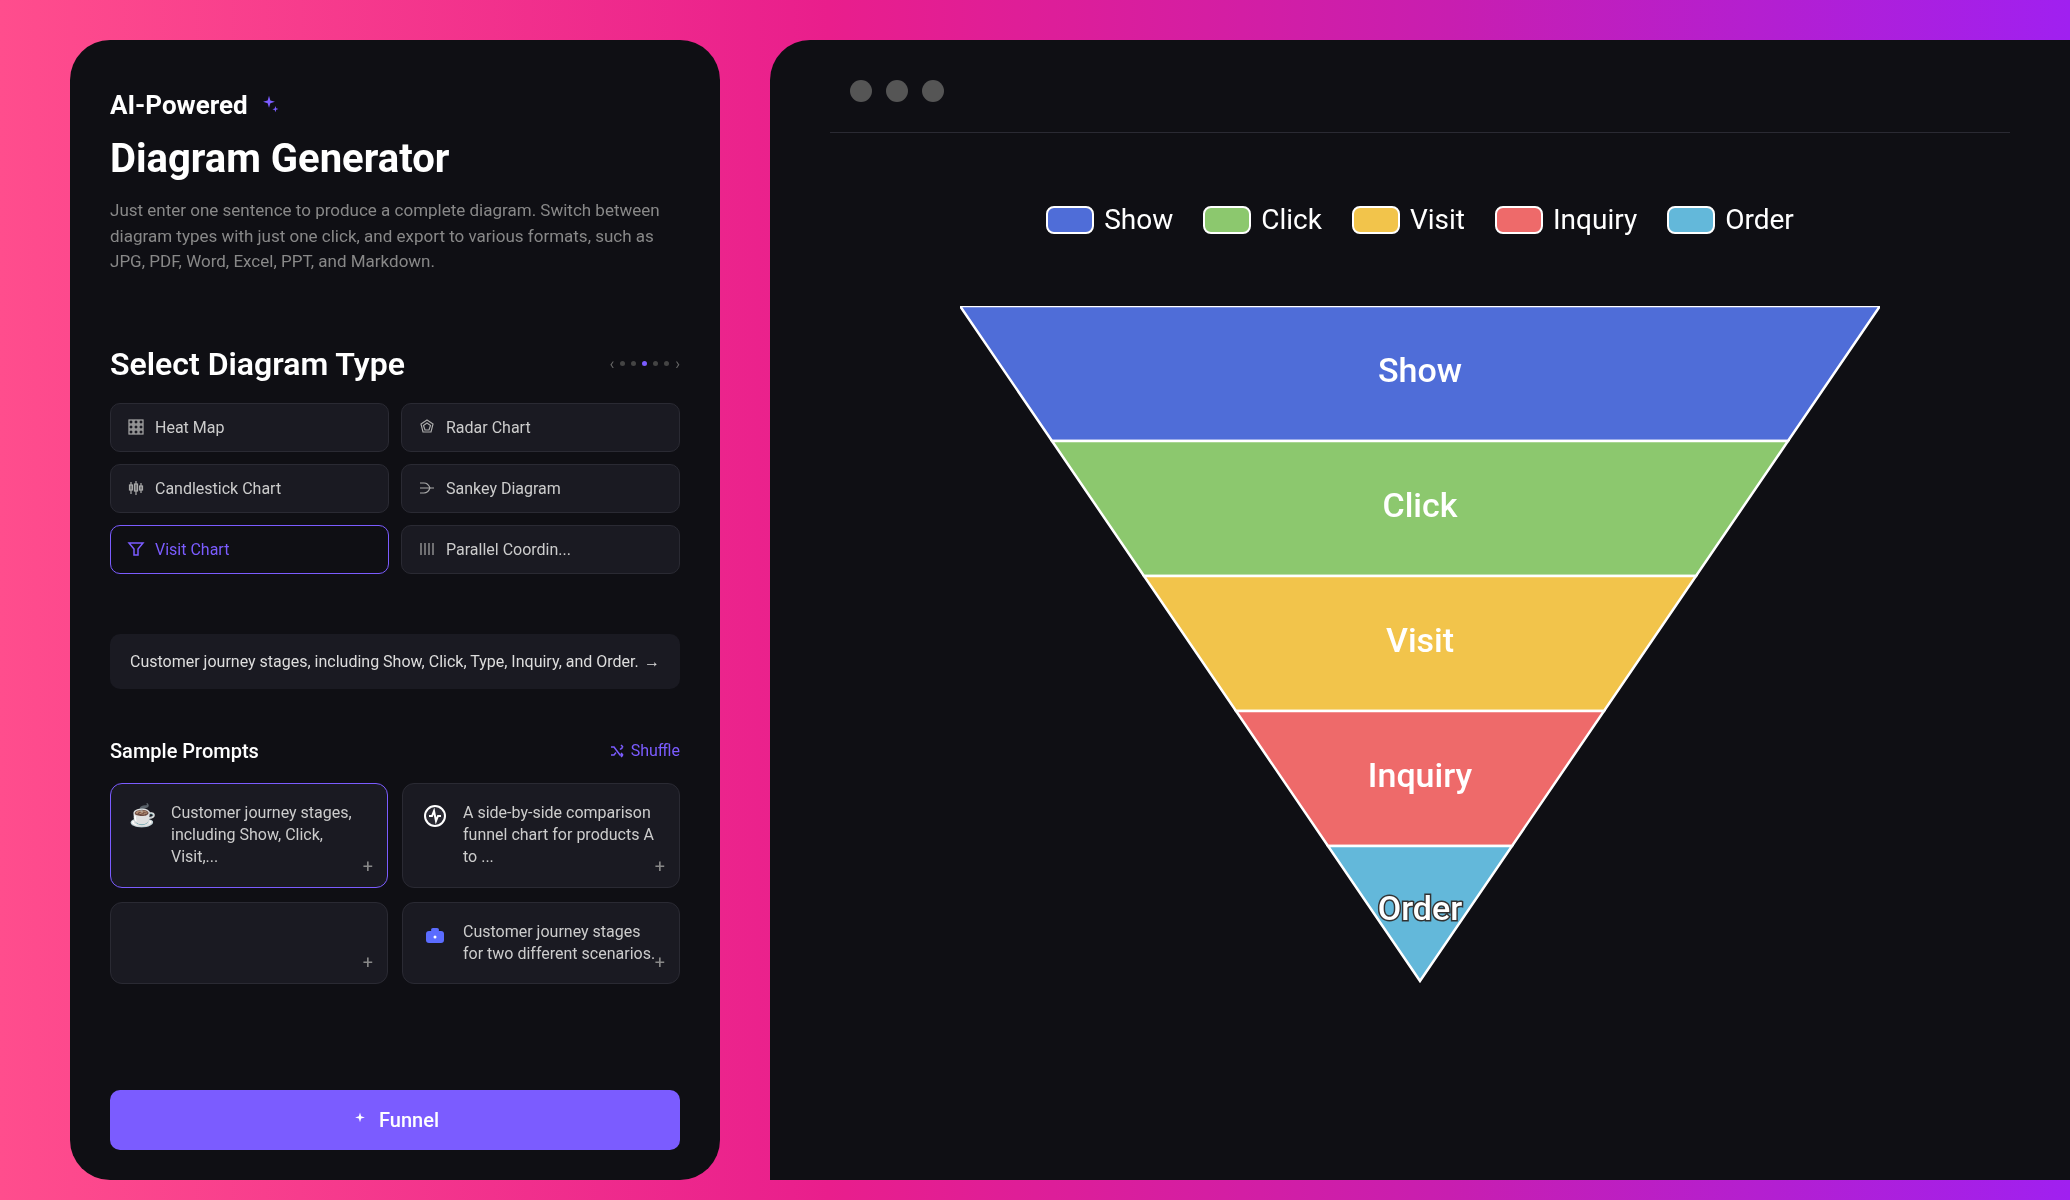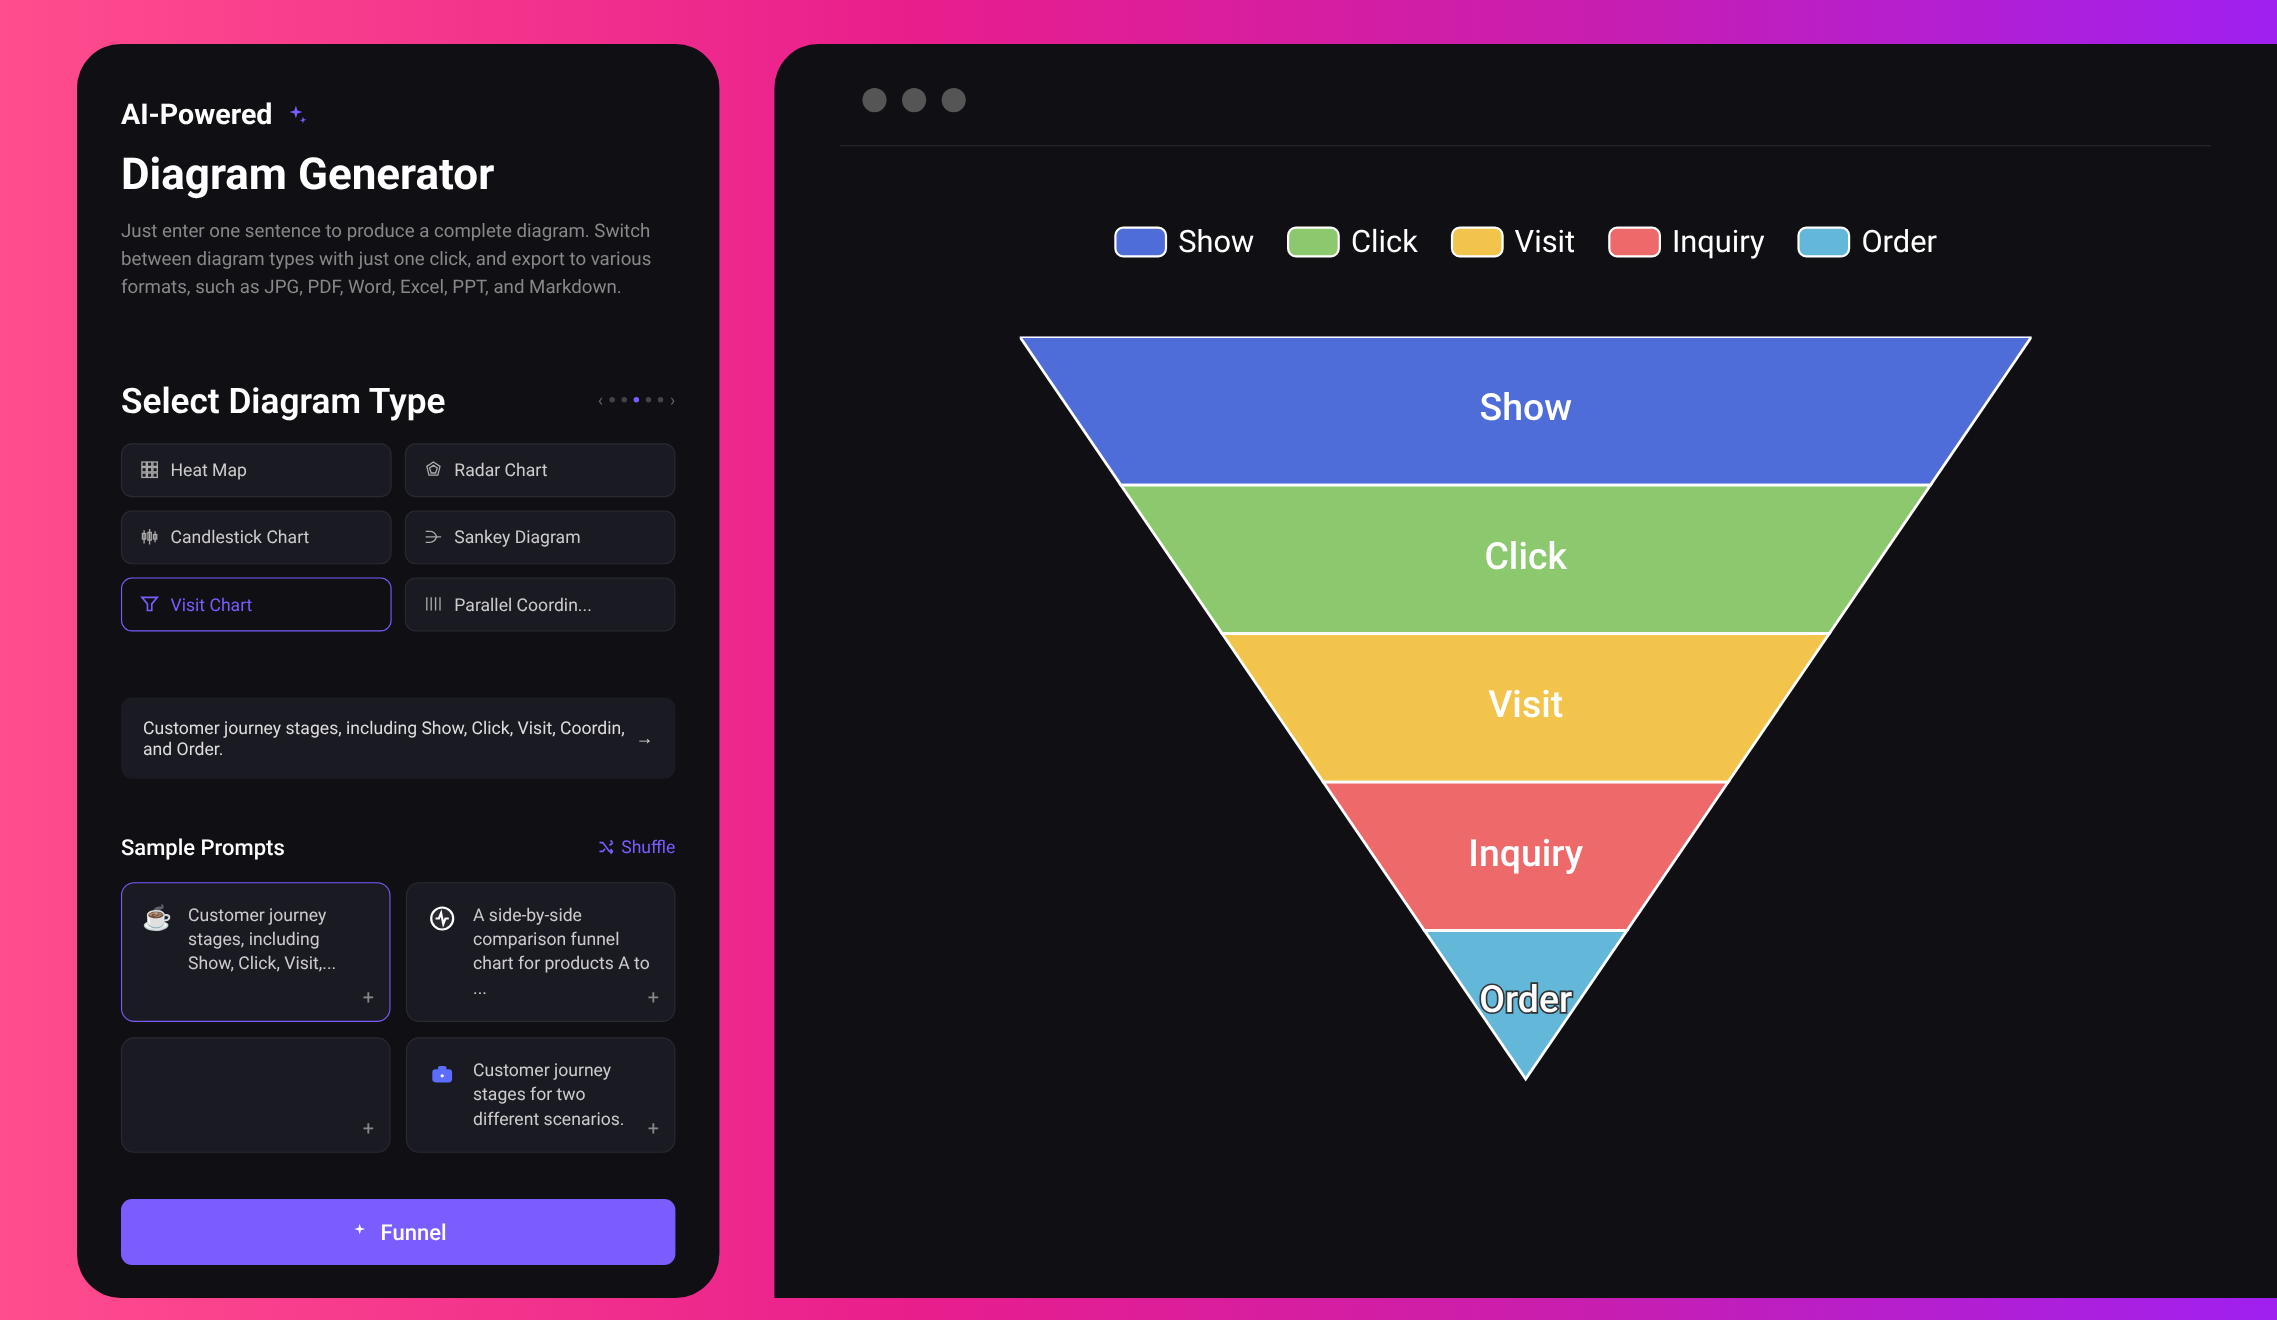--- a/index.html
+++ b/index.html
@@ -1,18 +1,18 @@
 <!DOCTYPE html>
 <html><head>
 <meta charset="utf-8">
 <style>
 * { margin: 0; padding: 0; box-sizing: border-box; font-family: -apple-system, BlinkMacSystemFont, "Segoe UI", Roboto, sans-serif; }
 body { background: linear-gradient(90deg, #ff4d8d 0%, #e91e8c 40%, #c81eb0 70%, #a020f0 100%); min-height: 1200px; width: 2070px; overflow: hidden; }
 .container { display: flex; gap: 50px; padding: 40px 0 0 70px; height: 100%; }
-.left-panel { width: 584px; height: 1140px; background: #0f0f14; border-radius: 40px; padding: 50px 40px 30px; display: flex; flex-direction: column; }
+.left-panel { width: 650px; height: 1140px; background: #0f0f14; border-radius: 40px; padding: 50px 40px 30px; display: flex; flex-direction: column; }
 .ai-label { display: flex; align-items: center; gap: 10px; margin-bottom: 15px; }
 .ai-label span { color: #fff; font-size: 26px; font-weight: 700; }
 .sparkle { width: 22px; height: 22px; }
 .title { color: #fff; font-size: 40px; font-weight: 700; margin-bottom: 16px; }
 .desc { color: #888; font-size: 17px; line-height: 1.5; margin-bottom: 70px; }
 .sect-header { display: flex; align-items: center; justify-content: space-between; margin-bottom: 20px; }
 .sect-title { color: #fff; font-size: 32px; font-weight: 600; }
 .pager { display: flex; align-items: center; gap: 6px; color: #666; }
 .pager span { font-size: 16px; cursor: pointer; }
 .dot { width: 5px; height: 5px; border-radius: 50%; background: #444; }
@@ -130,21 +130,21 @@
             <line x1="3" y1="3" x2="3" y2="15"></line>
             <line x1="7" y1="3" x2="7" y2="15"></line>
             <line x1="11" y1="3" x2="11" y2="15"></line>
             <line x1="15" y1="3" x2="15" y2="15"></line>
           </svg>
         <span>Parallel Coordin...</span>
       </div>
     </div>
 
     <div class="prompt-input">
-      <span>Customer journey stages, including Show, Click, Visit, Coordin, and Order.</span>
+      <span>Customer journey stages, including Show, Click, Type, Inquiry, and Order.</span>
       <span class="arrow">→</span>
     </div>
 
     <div class="sample-header">
       <div class="sample-title">Sample Prompts</div>
       <div class="shuffle">
         <svg width="16" height="16" viewBox="0 0 16 16" fill="none" stroke="#7b5cff" stroke-width="1.5">
             <path d="M2 4h3l6 8h3m0 0l-2-2m2 2l-2 2M2 12h3l2-2.5M11 6.5L14 4m0 0l-2-2m2 2l-2 2"></path>
           </svg>
         <span>Shuffle</span>

